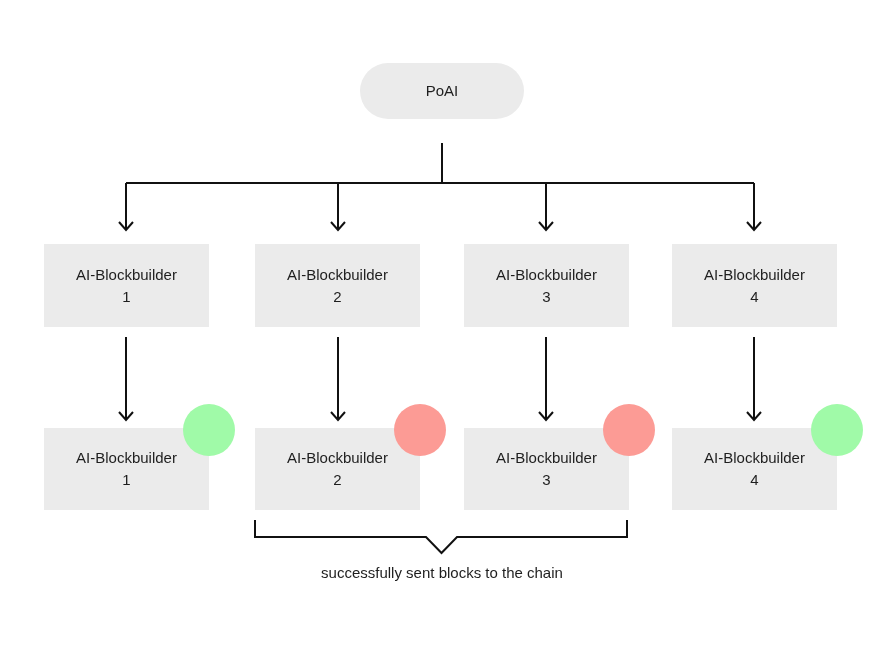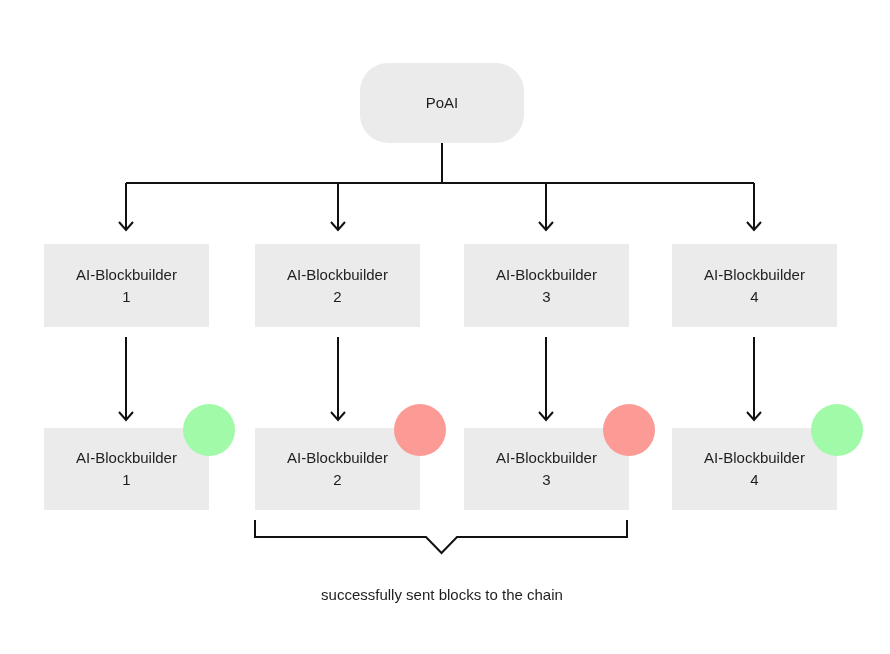--- a/index.html
+++ b/index.html
@@ -29,42 +29,42 @@
     color: #1E1E1E;
     font-size: 15px;
     line-height: 22px;
     text-align: center;
     display: flex;
     flex-direction: column;
     align-items: center;
     justify-content: center;
   }
   .node span { display: block; }
-  .root-node   { left: 360px; top: 63px;  width: 164px; height: 80px; border-radius: 28px; }
+  .root-node   { left: 360px; top: 63px;  width: 164px; height: 56px; border-radius: 28px; }
   .builder-row { top: 244px; height: 83px; width: 165px; }
   .result-row  { top: 428px; height: 82px; width: 165px; }
   .col-1 { left: 44px;  }
   .col-2 { left: 255px; }
   .col-3 { left: 464px; }
   .col-4 { left: 672px; }
   .status-circle {
     position: absolute;
     top: 404px;
     width: 52px;
     height: 52px;
     border-radius: 50%;
   }
   .circle-1 { left: 183px; }
   .circle-2 { left: 394px; }
   .circle-3 { left: 603px; }
   .circle-4 { left: 811px; }
   .annotation {
     position: absolute;
     left: 142px;
-    top: 584px;
+    top: 562px;
     width: 600px;
     text-align: center;
     font-size: 15px;
     line-height: 22px;
     color: #1E1E1E;
   }
 </style>
 </head>
 <body>
 

